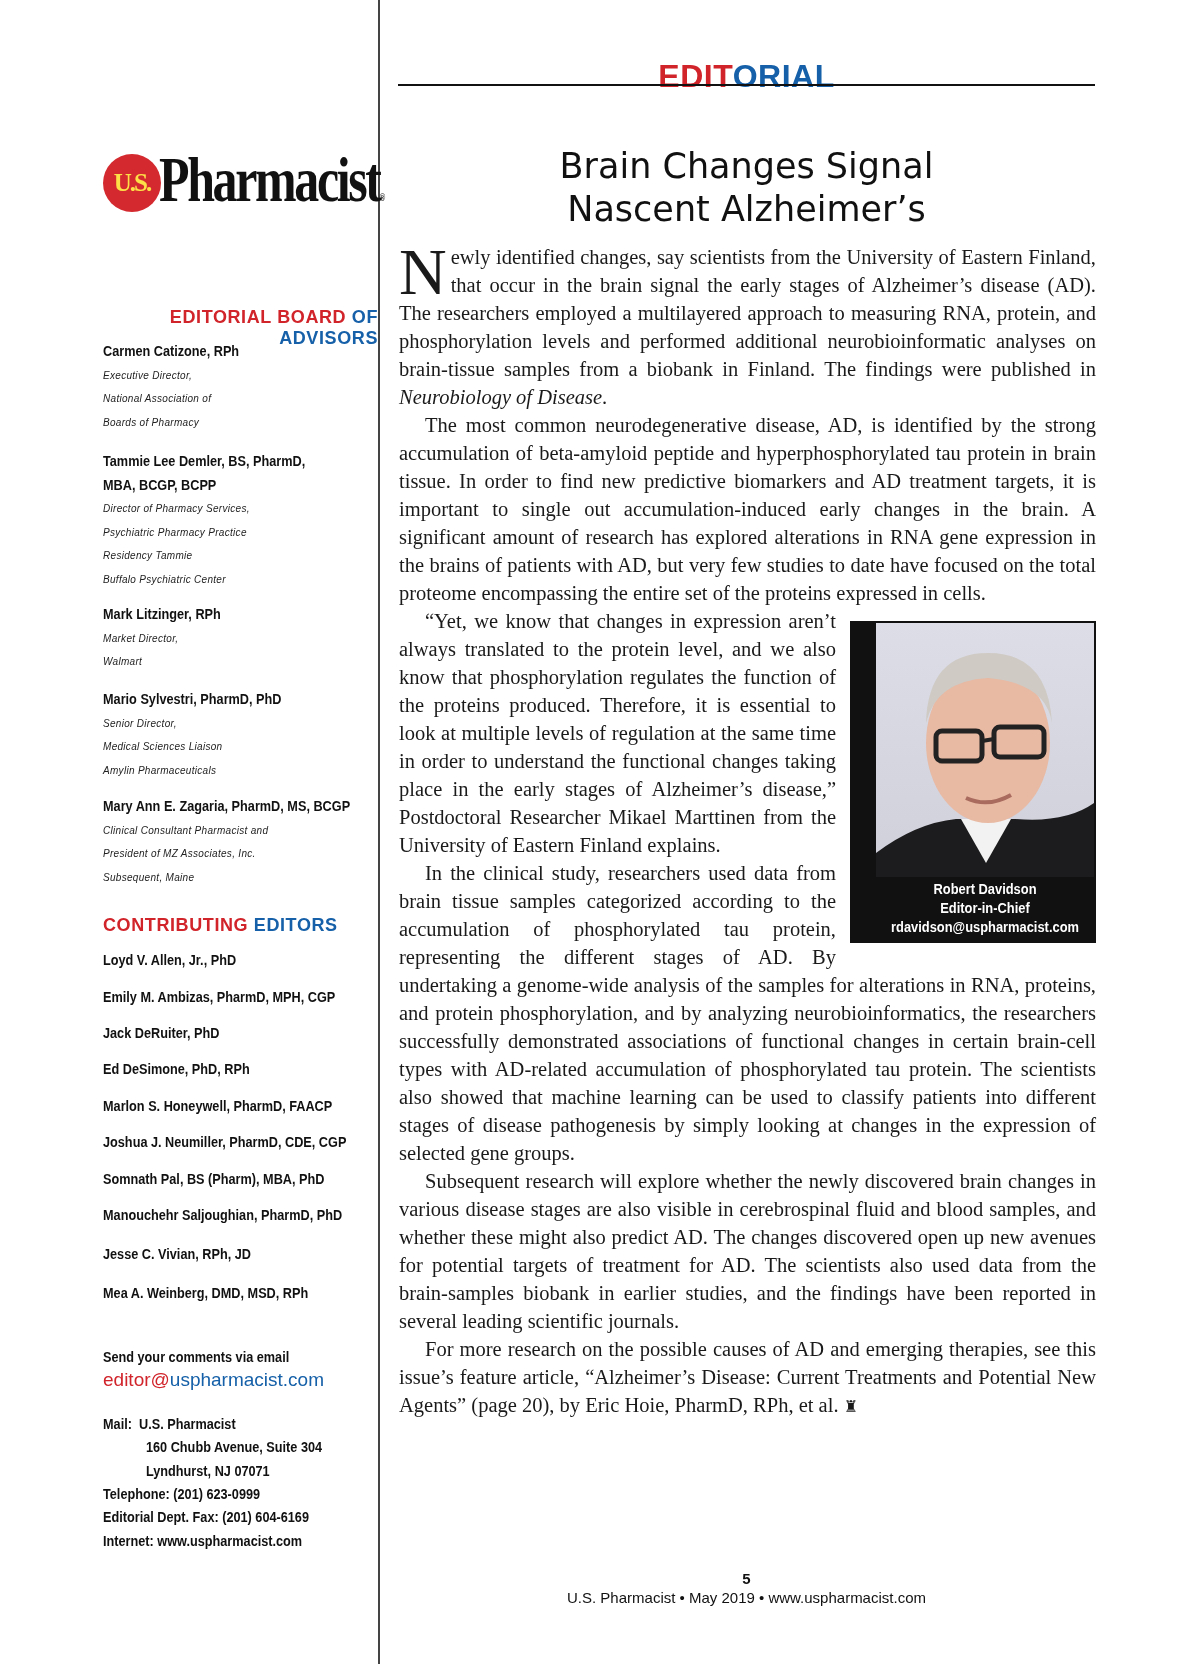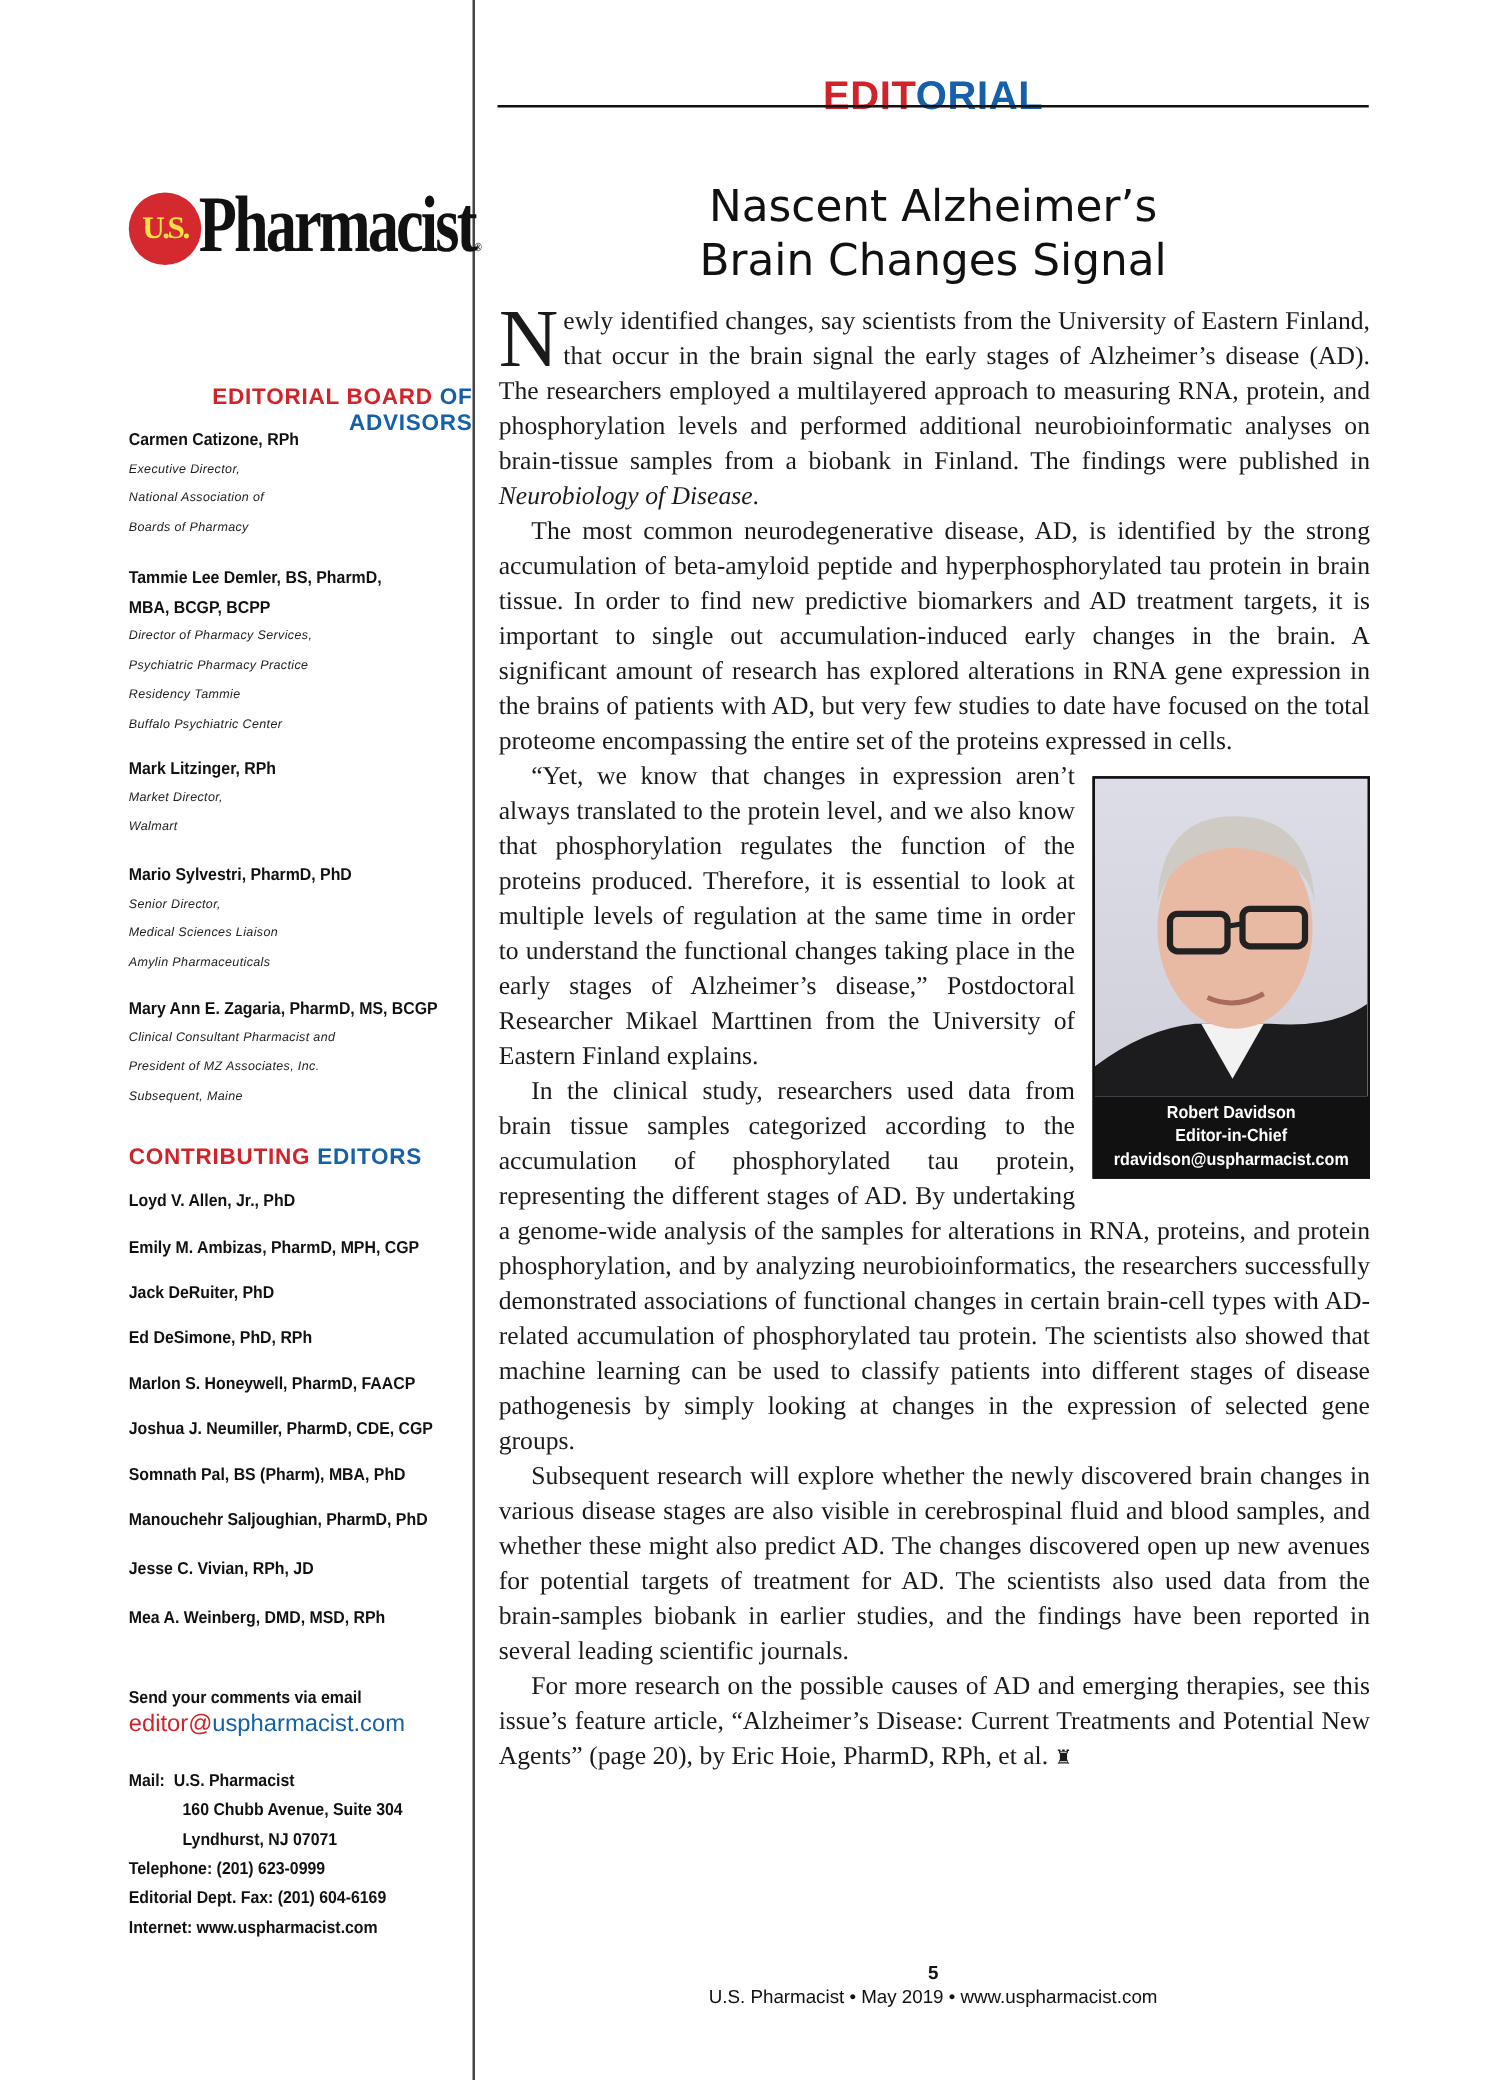--- a/index.html
+++ b/index.html
@@ -23,21 +23,21 @@
   .email { position:absolute; left:0; top:1369px; font-size:19px; white-space:nowrap; }
   .contact { position:absolute; left:0; font-weight:bold; font-size:13.8px; white-space:nowrap; transform:scaleX(0.92); transform-origin:left; line-height:23.5px; }
   
   .section-label { position:absolute; left:398px; top:58px; width:697px; text-align:center; font-family:"Liberation Sans", sans-serif; font-weight:bold; font-size:32px; letter-spacing:0.5px; }
   .hrule { position:absolute; left:398px; top:84px; width:697px; height:2px; background:#111; }
   .headline { position:absolute; left:398px; top:145px; width:697px; text-align:center; font-family:"DejaVu Sans", sans-serif; font-size:35px; line-height:43px; color:#111; }
   .body { position:absolute; left:399px; top:243px; width:697px; font-family:"Liberation Serif", serif; font-size:20.5px; line-height:28px; color:#1a1a1a; }
   .body p { margin:0; text-align:justify; }
   .body p.ind { text-indent:26px; }
   .dropcap { float:left; font-family:"Liberation Serif", serif; font-size:66px; line-height:50px; margin:4px 4px 0 0; }
-  .figure { float:right; width:218px; margin:14px 0 6px 14px; border:2px solid #111; background:#111; }
+  .figure { float:right; width:218px; margin:14px 0 6px 14px; border:2px solid #111; background:#111;padding-left:24px; }
   .photo { width:218px; height:254px; background:linear-gradient(180deg,#dcdde6 0%,#cfd0da 100%); position:relative; overflow:hidden; }
   .caption { color:#fff; font-family:"Liberation Sans", sans-serif; font-weight:bold; text-align:center; font-size:14px; line-height:19px; padding:3px 0 4px; transform:scaleX(0.92); }
   .endmark { font-size:16px; }
   .footer { position:absolute; left:398px; top:1570px; width:697px; text-align:center; font-family:"Liberation Sans", sans-serif; color:#111; }
   .pageno { font-weight:bold; font-size:15px; }
   .footline { font-size:15px; margin-top:2px; }
 </style>
 </head>
 <body>
 
@@ -115,22 +115,22 @@
   <div class="contact" style="top:1506px">Editorial Dept. Fax: (201) 604-6169</div>
   <div class="contact" style="top:1530px">Internet: www.uspharmacist.com</div>
 </div>
 
 <div class="section-label">
   <span class="red">EDIT</span><span class="blue">ORIAL</span>
 </div>
 <div class="hrule"></div>
 
 <div class="headline">
+  <div>Brain Changes Signal</div>
   <div>Nascent Alzheimer’s</div>
-  <div>Brain Changes Signal</div>
 </div>
 
 <div class="body">
   <p>
     <span class="dropcap">N</span><span>ewly identified changes, say scientists from the University of Eastern Finland, that occur in the brain signal the early stages of Alzheimer’s disease (AD). The researchers employed a multilayered approach to measuring RNA, protein, and phosphorylation levels and performed additional neurobioinformatic analyses on brain-tissue samples from a biobank in Finland. The findings were published in </span><i>Neurobiology of Disease</i><span>.</span>
   </p>
   <p class="ind">The most common neurodegenerative disease, AD, is identified by the strong accumulation of beta-amyloid peptide and hyperphosphorylated tau protein in brain tissue. In order to find new predictive biomarkers and AD treatment targets, it is important to single out accumulation-induced early changes in the brain. A significant amount of research has explored alterations in RNA gene expression in the brains of patients with AD, but very few studies to date have focused on the total proteome encompassing the entire set of the proteins expressed in cells.</p>
   <div class="figure">
     <div class="photo">
       <svg width="218" height="254" viewBox="0 0 218 254">

